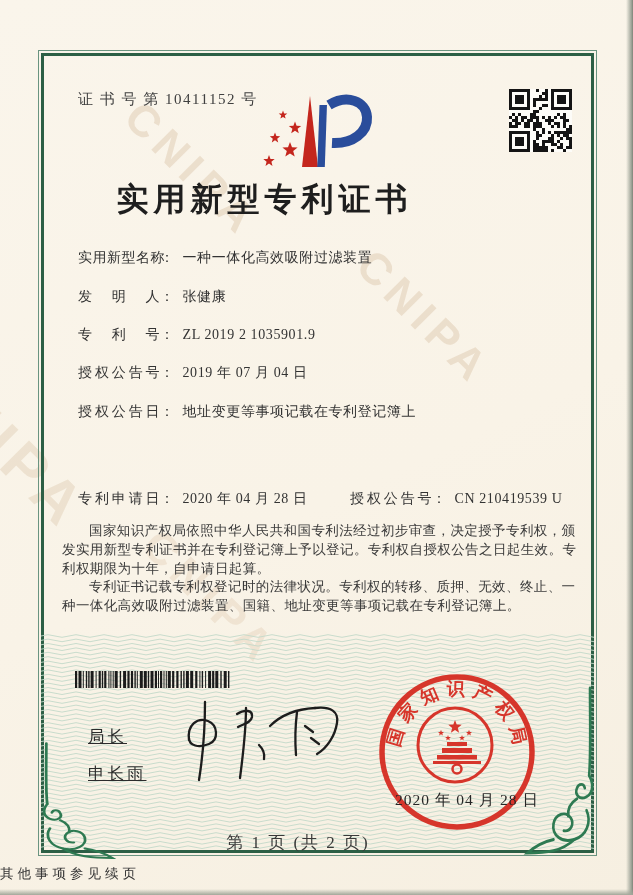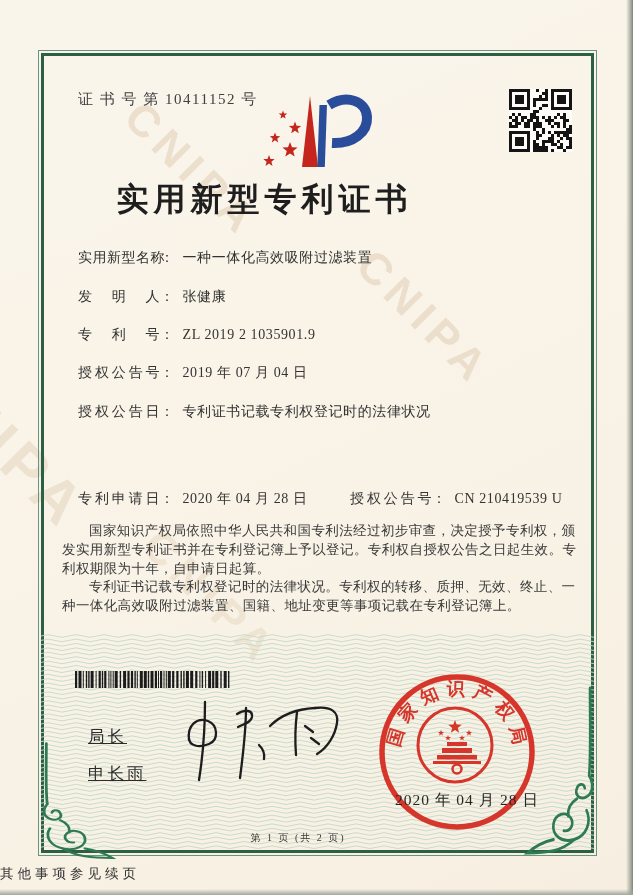--- a/index.html
+++ b/index.html
@@ -52,21 +52,21 @@
     color:#2c2c2c;line-height:37px;text-decoration:underline;}
   .signature{position:absolute;left:175px;top:700px;}
   
   .seal{position:absolute;left:371px;top:666px;opacity:0.93;}
   .seal-date{position:absolute;left:395px;top:790px;font-size:15.5px;letter-spacing:1px;color:#262626;}
   
   .orn-left{position:absolute;left:39px;top:742px;}
   .orn-right{position:absolute;left:523px;top:686px;transform:scaleX(-1);}
   
   .page-ind{position:absolute;left:0;top:831px;width:596px;text-align:center;
-    font-size:10px;letter-spacing:2px;color:#3a3a3a;}
+    font-size:17px;letter-spacing:2px;color:#3a3a3a;}
   .cont-note{position:absolute;left:0;top:865px;width:600px;
     font-size:13.5px;letter-spacing:4px;color:#333;}
 </style>
 </head>
 <body>
 
 <div class="page">
 
   <div class="wm wm1">CNIPA</div>
   <div class="wm wm2">CNIPA</div>
@@ -242,21 +242,21 @@
   <div class="row" style="top:288px">
     <span class="flabel">发明人</span><span class="colon">：</span><span class="fvalue">张健康</span>
   </div>
   <div class="row" style="top:326px">
     <span class="flabel">专利号</span><span class="colon">：</span><span class="fvalue">ZL 2019 2 1035901.9</span>
   </div>
   <div class="row" style="top:364px">
     <span class="flabel">授权公告号</span><span class="colon">：</span><span class="fvalue">2019 年 07 月 04 日</span>
   </div>
   <div class="row" style="top:403px">
-    <span class="flabel">授权公告日</span><span class="colon">：</span><span class="fvalue">专利证书记载专利权登记时的法律状况</span>
+    <span class="flabel">授权公告日</span><span class="colon">：</span><span class="fvalue">地址变更等事项记载在专利登记簿上</span>
   </div>
   <div class="row" style="top:490px">
     <span class="flabel">专利申请日</span><span class="colon">：</span><span class="fvalue">2020 年 04 月 28 日</span>
     <span class="pair2">
       <span class="flabel">授权公告号</span><span class="colon">：</span><span class="fvalue">CN 210419539 U</span>
     </span>
   </div>
 
   <div class="paras">
     <p>国家知识产权局依照中华人民共和国专利法经过初步审查，决定授予专利权，颁发实用新型专利证书并在专利登记簿上予以登记。专利权自授权公告之日起生效。专利权期限为十年，自申请日起算。</p>

